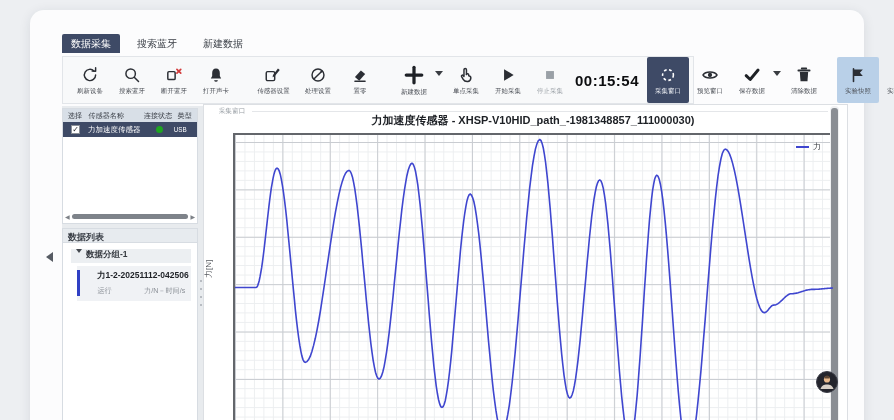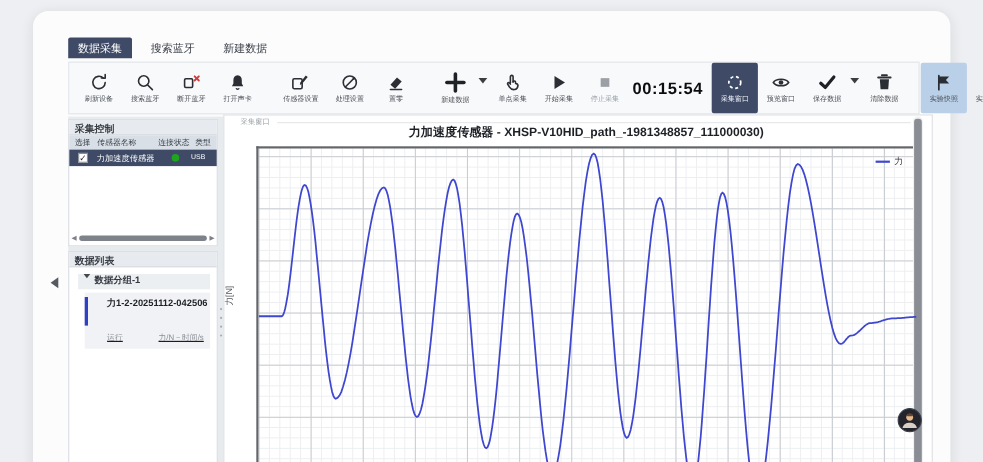--- a/index.html
+++ b/index.html
@@ -6,21 +6,21 @@
   body { font-family:"Liberation Sans", sans-serif; }
   .stage { position:relative; width:894px; height:420px; overflow:hidden; background:#edeff2; }
   .abs { position:absolute; }
   .card { left:30px; top:10px; width:834px; height:440px; background:#fcfcfd;
           border-radius:14px; box-shadow:0 2px 12px rgba(30,40,60,.10); }
   
   .tabbar { left:62px; top:34px; height:19px; display:flex; gap:8px; align-items:stretch; }
   .tab { font-size:10px; color:#3c4048; padding:3px 9px 4px; cursor:default; white-space:nowrap; }
   .tab.active { background:#3e4a66; color:#ffffff; border-radius:2px 2px 0 0; }
   
-  .toolbar { left:62px; top:56px; width:774px; height:48px; background:#f8f9fa;
+  .toolbar { left:62px; top:56px; width:632px; height:48px; background:#f8f9fa;
              border:1px solid #e2e5e9; display:flex; align-items:center; padding:0 6px;text-align:center; }
   .tb-btn { width:42px; min-width:42px; height:46px; display:flex; flex-direction:column;
             align-items:center; justify-content:center; gap:3px; position:relative; }
   .tb-btn .lbl { font-size:7px; color:#4a4e55; line-height:1; white-space:nowrap; transform:scale(.92); }
   .tb-btn.wide { width:48px; min-width:48px; }
   .tb-btn.dark { background:#3e4a66; border-radius:2px; }
   .tb-btn.dark .lbl { color:#f2f4f8; }
   .tb-btn.lite { background:#b9d0e8; border-radius:2px; }
   .tb-btn.disabled .lbl { color:#9aa0a6; }
   .gapL { margin-left:12px; }
@@ -49,21 +49,21 @@
   .hs-arrow { font-size:6px; color:#7d8187; line-height:1; }
   .hs-thumb { flex:1; height:5px; background:#7e838a; border-radius:3px; margin:0 2px; }
   
   .group-row { margin:6px 6px 0 8px; height:14px; background:#eceff2; display:flex; 
                font-size:8.5px; color:#33373e; font-weight:bold; padding-left:5px; gap:4px; }
   .tri-down { width:0; height:0; border-left:3.5px solid transparent; border-right:3.5px solid transparent;
               border-top:4.5px solid #44484f; }
   .data-item { margin:3px 6px 0 14px; background:#f0f2f5; padding:4px 5px 5px 20px; position:relative; }
   .data-item .bar { position:absolute; left:0; top:4px; width:3px; height:26px; background:#3040c4; }
   .di-title { font-size:8.5px; color:#1e2126; font-weight:bold; white-space:nowrap; }
-  .di-sub { display:flex; justify-content:space-between; margin-top:20px;text-decoration:underline; }
+  .di-sub { display:flex; justify-content:space-between; margin-top:4px; }
   .di-sub span { font-size:7.5px; color:#8a8f96; transform:scale(.95); white-space:nowrap; }
   .splitter { left:198px; top:280px; width:5px; height:26px; display:flex; flex-direction:column;
               align-items:center; justify-content:space-between; }
   .splitter i { width:2px; height:2px; border-radius:50%; background:#a9adb3; }
   
   .chartpanel { left:203px; top:104px; width:645px; height:336px; background:#ffffff; border:1px solid #dcdfe3; }
   .corner-label { left:218px; top:106px; font-size:7px; color:#9aa0a6; transform:scale(.95); }
   .corner-sep { left:252px; top:111px; width:576px; height:1px; background:#e4e6e9; }
   .chart-title { left:233px; top:113px; width:600px; text-align:center; font-size:11px; font-weight:bold; color:#1d2025; white-space:nowrap; }
   .plot { left:233px; top:133px; width:600px; height:287px; background:#ffffff;
@@ -259,21 +259,20 @@
       </span>
         <span class="lbl">实验录制</span>
     </div>
 
   </div>
 
   <div class="abs workspace"></div>
   <div class="abs collapse-arrow"></div>
 
   <div class="abs panel p1">
-    <div class="p-head">采集控制</div>
     <div class="t-head">
       <span class="c1">选择</span>
       <span class="c2">传感器名称</span>
       <span class="c3">连接状态</span>
       <span class="c4">类型</span>
     </div>
     <div class="t-row">
       <span class="checkbox">✓</span>
       <span style="width:56px;white-space:nowrap;font-size:7.5px;">力加速度传感器</span>
       <span class="dot" id="statusDot" style="background: rgb(30, 165, 32);"></span>

